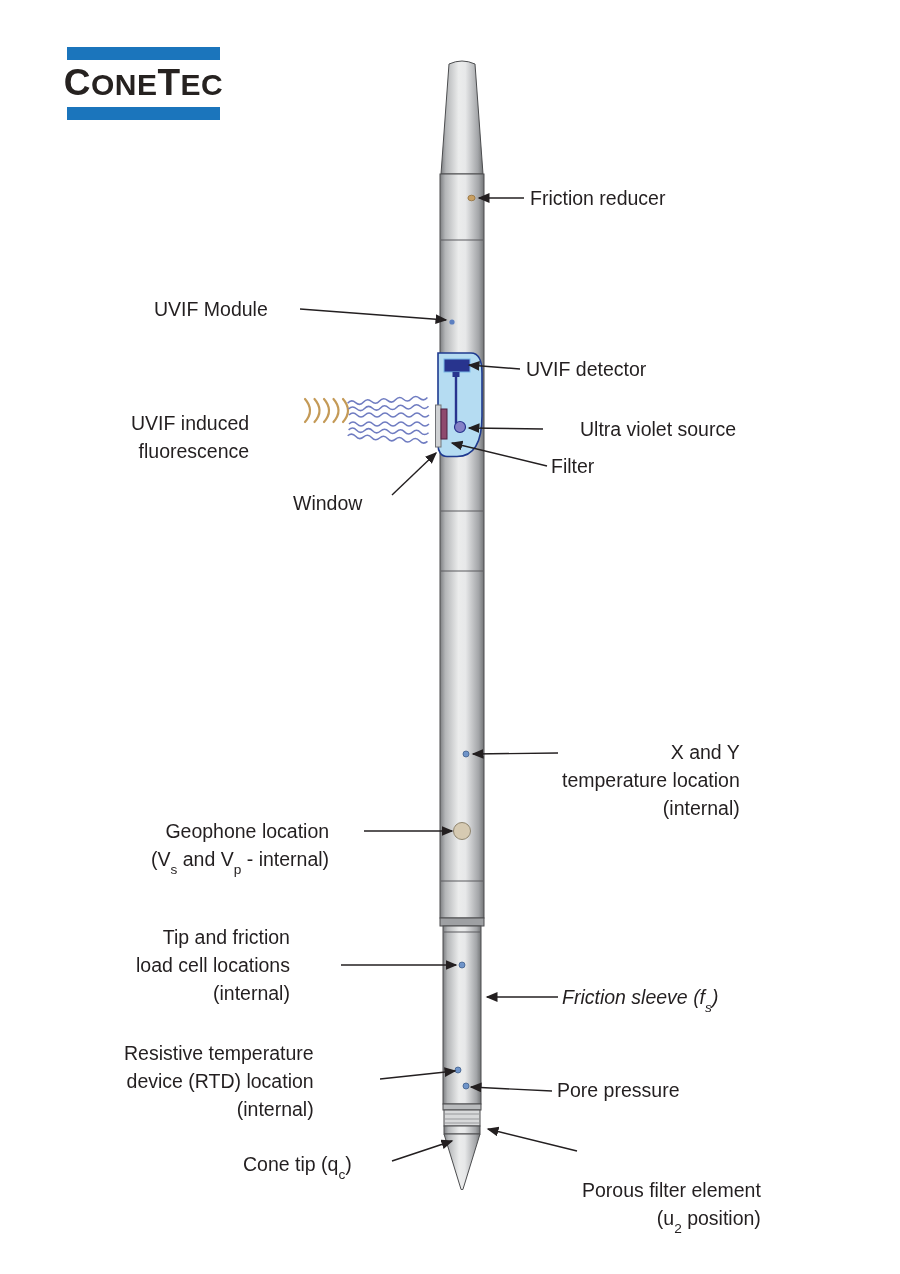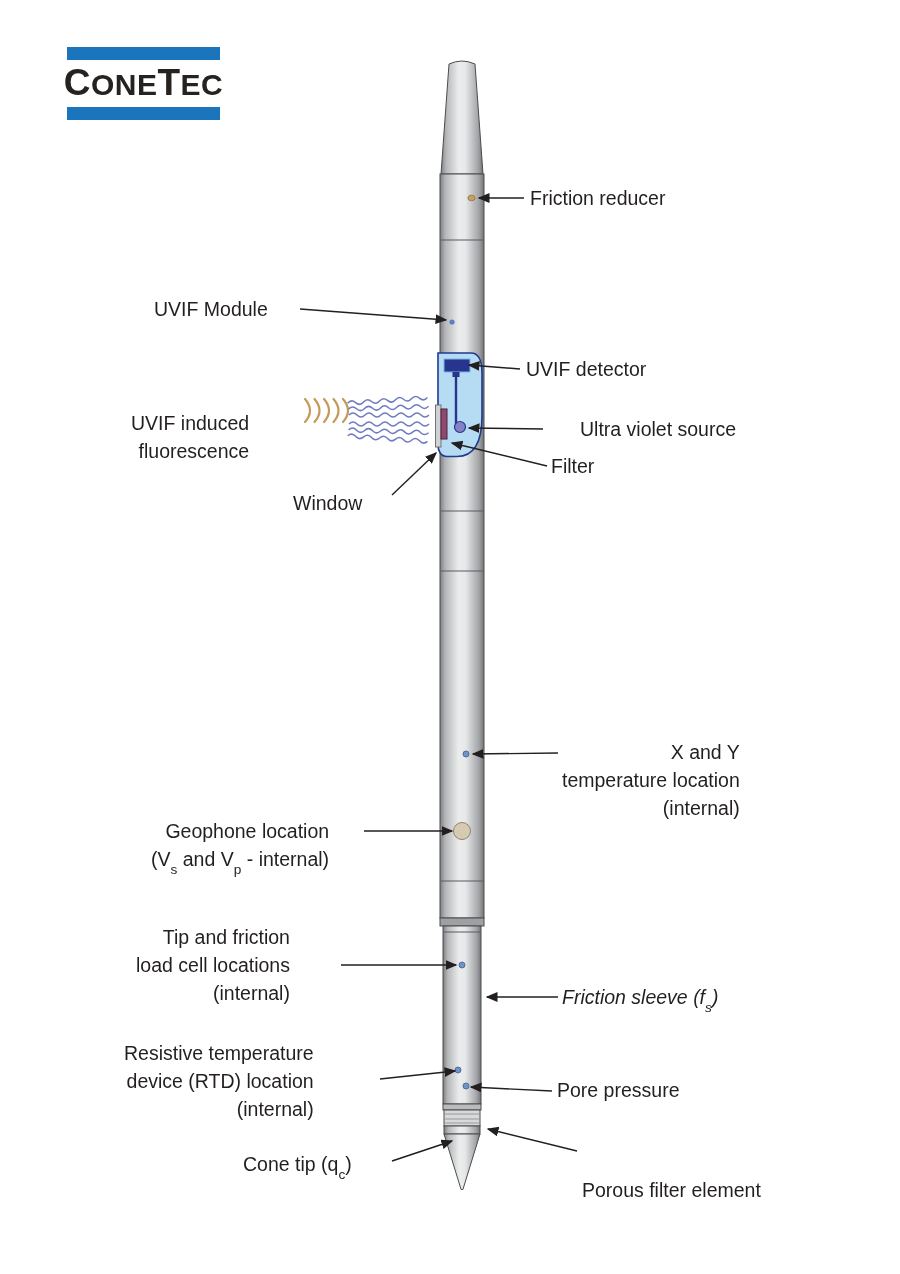--- a/index.html
+++ b/index.html
@@ -185,19 +185,20 @@
     <span class="ln">device (RTD) location</span>
     <span class="ln">(internal)</span>
   </div>
 
   <div class="label" style="left:557px; top:1076px;">
     <span class="ln">Pore pressure</span>
   </div>
 
   <div class="label" style="left:582px; top:1140px;margin-top:36px;">
     <span class="ln">Porous filter element</span>
+    <span class="ln"><span>(u</span><sub class="sb">2</sub><span> position)</span></span>
   </div>
 
   <div class="label" style="left:243px; top:1150px;">
     <span class="ln"><span>Cone tip (q</span><sub class="sb">c</sub><span>)</span></span>
   </div>
 
 </div>
 
 </body></html>

